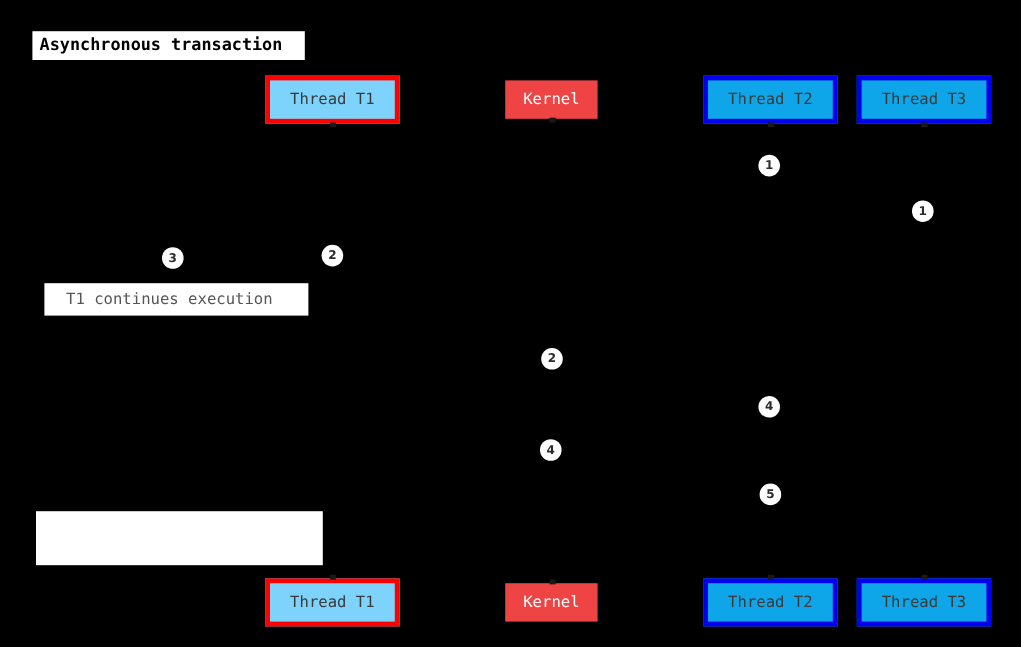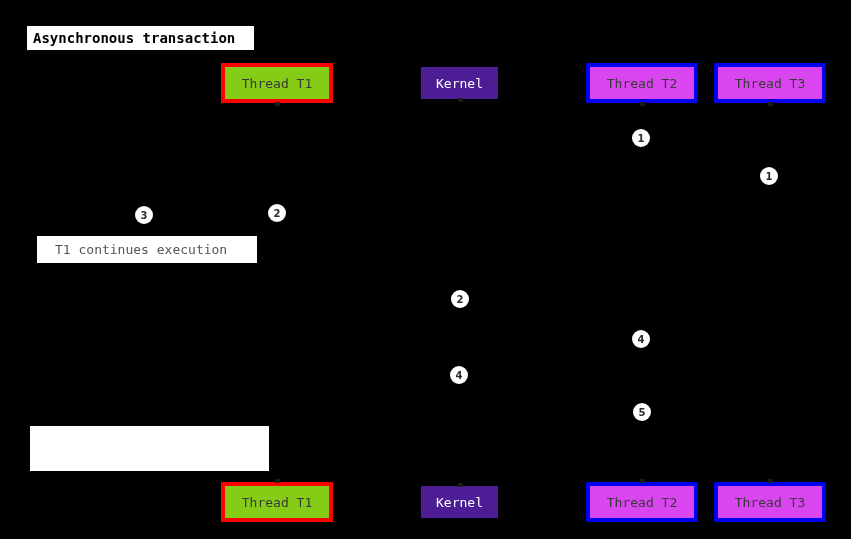--- a/index.html
+++ b/index.html
@@ -54,32 +54,32 @@
 
   
   .lane-box {
     font-size: 13px;
     font-weight: 400;
     border-style: solid;
   }
   .lane-box.red {
     border-color: #ff0000;
     border-width: 4px;
-    background: #84cc16;
+    background: #7dd3fc;
     color: #3a3a3a;
   }
   .lane-box.blue-outline {
     border-color: #0000ee;
     border-width: 4px;
-    background: #d946ef;
+    background: #0ea5e9;
     color: #3a3a3a;
   }
   .lane-box.blue-fill {
     border: none;
-    background: #4c1d95;
+    background: #ef4444;
     color: #ffffff;
   }
 
   
   .nub {
     position: absolute;
     width: 5px;
     height: 4px;
     background: #1a1a1a;
   }

